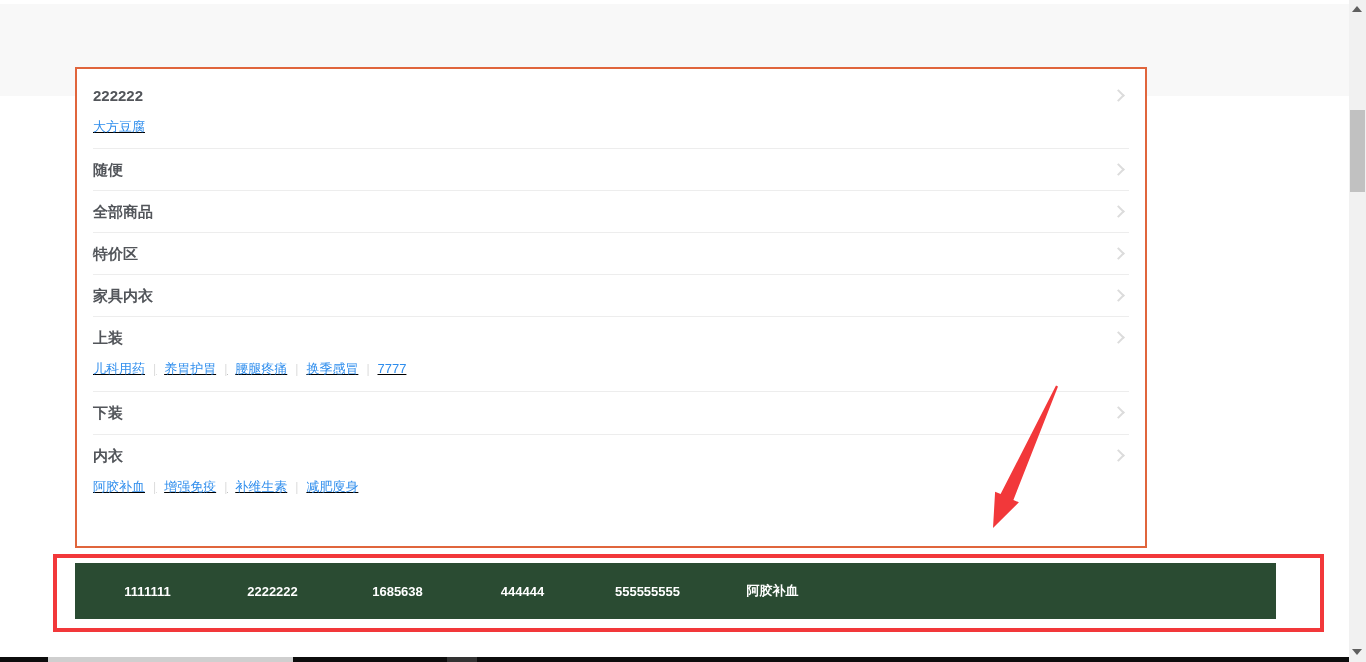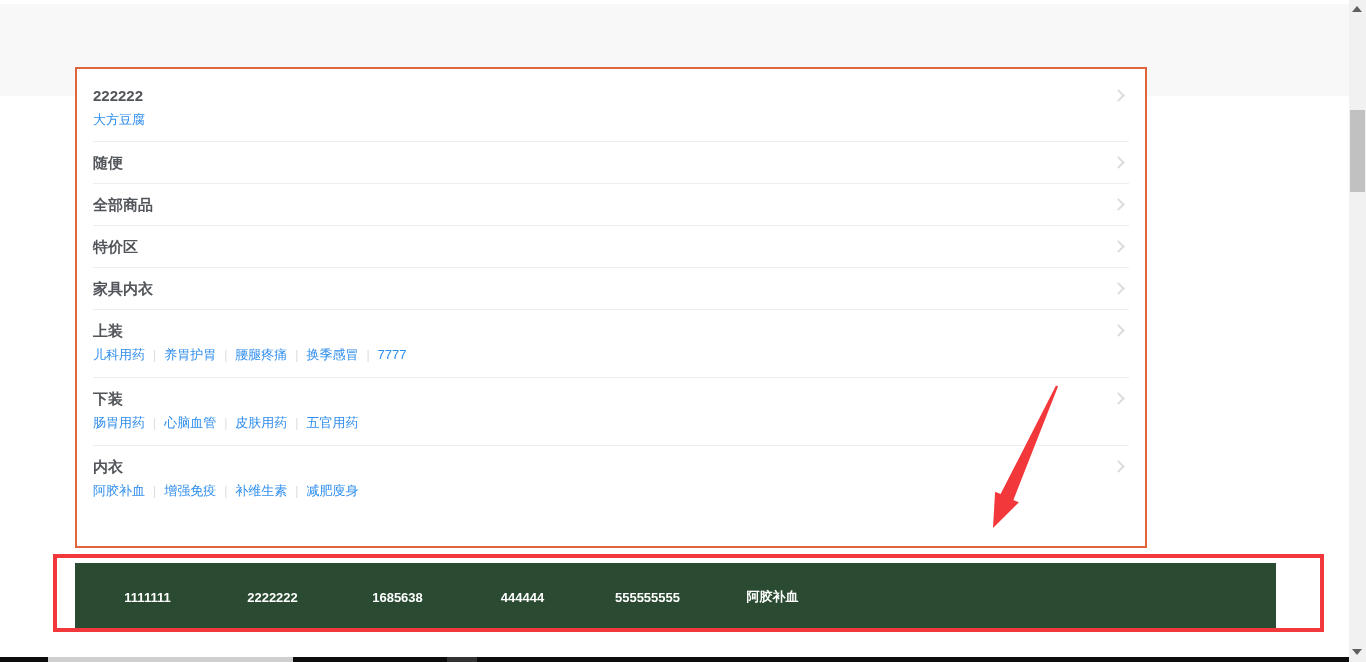--- a/index.html
+++ b/index.html
@@ -22,30 +22,30 @@
   .category-panel {
     position:absolute; left:75px; top:67px; width:1072px; height:481px;
     box-sizing:border-box; background:#ffffff;
     border:2px solid var(--panel-border);
     padding:6px 16px 0 16px;
   }
   .cat-row { position:relative; border-bottom:1px solid #ededed; padding:11px 0 11px 0; }
   .cat-row.has-links { padding-bottom:12px; }
   .cat-row:last-child { border-bottom:none; }
   .cat-title { font-size:15px; font-weight:bold; color:var(--title-color); line-height:19px; cursor:pointer; }
-  .cat-links { margin-top:5px; font-size:13px; line-height:19px; }
+  .cat-links { margin-top:12px; font-size:13px; line-height:19px;text-decoration:underline; }
   .cat-links a { color:var(--link-color); text-decoration:none; cursor:pointer; }
   .sep { color:#dcdcdc; margin:0 8px; font-size:12px; }
   .chev {
     position:absolute; right:6px; top:16px; width:7px; height:7px;
     border-top:2px solid #dcdcdc; border-right:2px solid #dcdcdc;
     transform:rotate(45deg); cursor:pointer;
   }
   .footer-nav {
-    position:absolute; left:75px; top:563px; width:1201px; height:68px;
+    position:absolute; left:75px; top:563px; width:1201px; height:56px;
     background:var(--footer-bg);
     display:flex; align-items:center; padding-left:10px; box-sizing:border-box;
   }
   .nav-item { width:125px; text-align:center; color:#ffffff; font-size:13px; font-weight:bold; cursor:pointer; }
   .red-box {
     position:absolute; left:53px; top:554px; width:1271px; height:78px;
     box-sizing:border-box; border:4px solid var(--accent-red);
     pointer-events:none;
   }
   .arrow-layer { position:absolute; left:0; top:0; width:1366px; height:662px; pointer-events:none; }
@@ -92,21 +92,20 @@
       <div class="cat-title">家具内衣</div>
       <span class="chev"></span>
     </div>
     <div class="cat-row has-links">
       <div class="cat-title">上装</div>
       <div class="cat-links"><a>儿科用药</a><span class="sep">|</span><a>养胃护胃</a><span class="sep">|</span><a>腰腿疼痛</a><span class="sep">|</span><a>换季感冒</a><span class="sep">|</span><a>7777</a></div>
       <span class="chev"></span>
     </div>
     <div class="cat-row has-links">
       <div class="cat-title">下装</div>
-      <div class="cat-links"><a>肠胃用药</a><span class="sep">|</span><a>心脑血管</a><span class="sep">|</span><a>皮肤用药</a><span class="sep">|</span><a>五官用药</a></div>
       <span class="chev"></span>
     </div>
     <div class="cat-row has-links">
       <div class="cat-title">内衣</div>
       <div class="cat-links"><a>阿胶补血</a><span class="sep">|</span><a>增强免疫</a><span class="sep">|</span><a>补维生素</a><span class="sep">|</span><a>减肥廋身</a></div>
       <span class="chev"></span>
     </div>
   </div>
 
 <div class="footer-nav">

